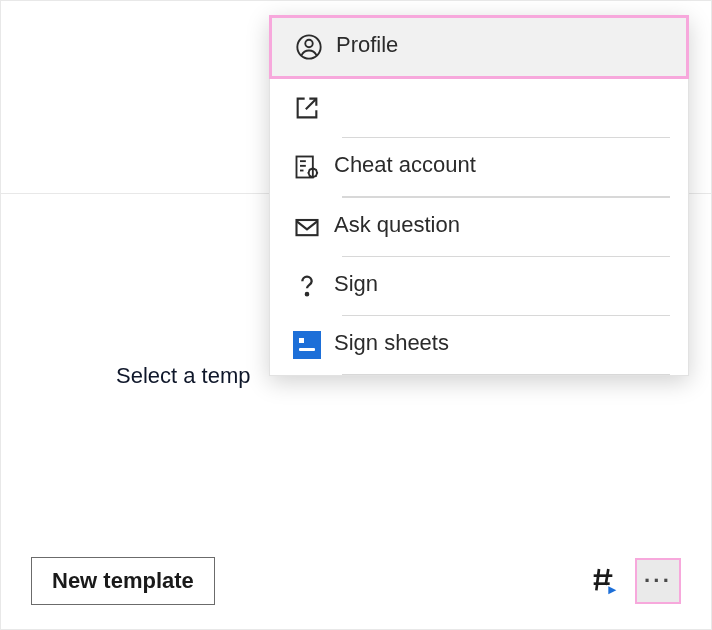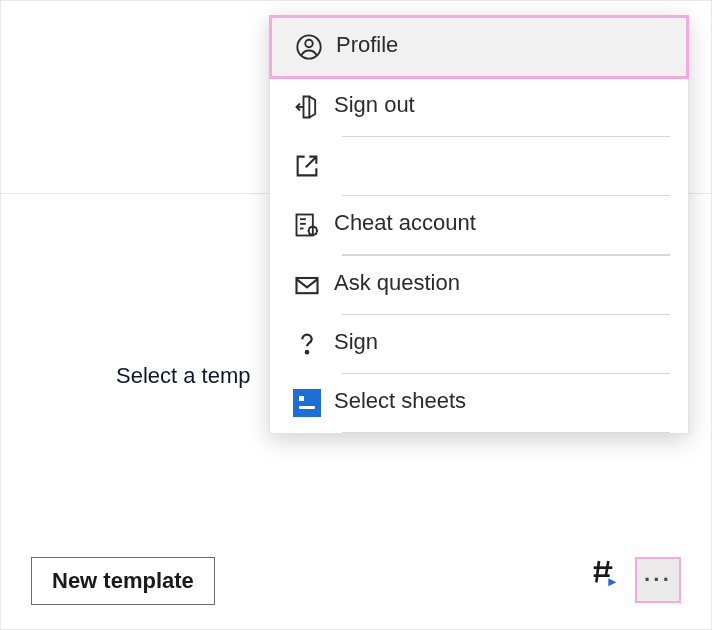--- a/index.html
+++ b/index.html
@@ -29,21 +29,21 @@
       top: 192px;
       height: 1px;
       background: #e8e8e8;
     }
     .bottom-bar {
       position: absolute;
       left: 30px;
       right: 30px;
       bottom: 24px;
       display: flex;
-      align-items: flex-start;
+      align-items: center;
       gap: 16px;
     }
     .new-btn {
       border: 1px solid #6b6b6b;
       background: #fff;
       font-size: 22px;
       font-weight: 600;
       color: #1a1a1a;
       padding: 10px 20px;
       cursor: pointer;
@@ -150,31 +150,20 @@
       <span class="icon-slot">
         <svg viewBox="0 0 24 24" fill="none" stroke="#2b2b2b" stroke-width="1.6">
           <circle cx="12" cy="12" r="10"></circle>
           <circle cx="12" cy="9" r="3.2"></circle>
           <path d="M5.5 19.2c1.4-2.8 4-4.2 6.5-4.2s5.1 1.4 6.5 4.2"></path>
         </svg>
       </span>
       <span>Profile</span>
     </div>
 
-    <div class="menu-item">
-      <span class="icon-slot">
-        <svg viewBox="0 0 24 24" fill="none" stroke="#2b2b2b" stroke-width="1.6">
-          <path d="M9 3h5v18H9z"></path>
-          <path d="M14 21l5-3V6l-5-3"></path>
-          <path d="M3 12h6"></path>
-          <path d="M6 9l-3 3 3 3"></path>
-        </svg>
-      </span>
-      <span>Sign out</span>
-    </div>
 
     <div class="menu-sep"></div>
 
     <div class="menu-item">
       <span class="icon-slot">
         <svg viewBox="0 0 24 24" fill="none" stroke="#2b2b2b" stroke-width="1.8">
           <path d="M10 4H4v16h16v-6"></path>
           <path d="M14 4h6v6"></path>
           <path d="M20 4L11 13"></path>
         </svg>
@@ -223,21 +212,21 @@
       </span>
       <span>Sign</span>
     </div>
 
     <div class="menu-sep"></div>
 
     <div class="menu-item">
       <span class="icon-slot">
         <div class="cheat-icon"></div>
       </span>
-      <span>Select sheets</span>
+      <span>Sign sheets</span>
     </div>
 
     <div class="menu-sep"></div>
 
 
   </div>
 
 </div>
 
 </body></html>

